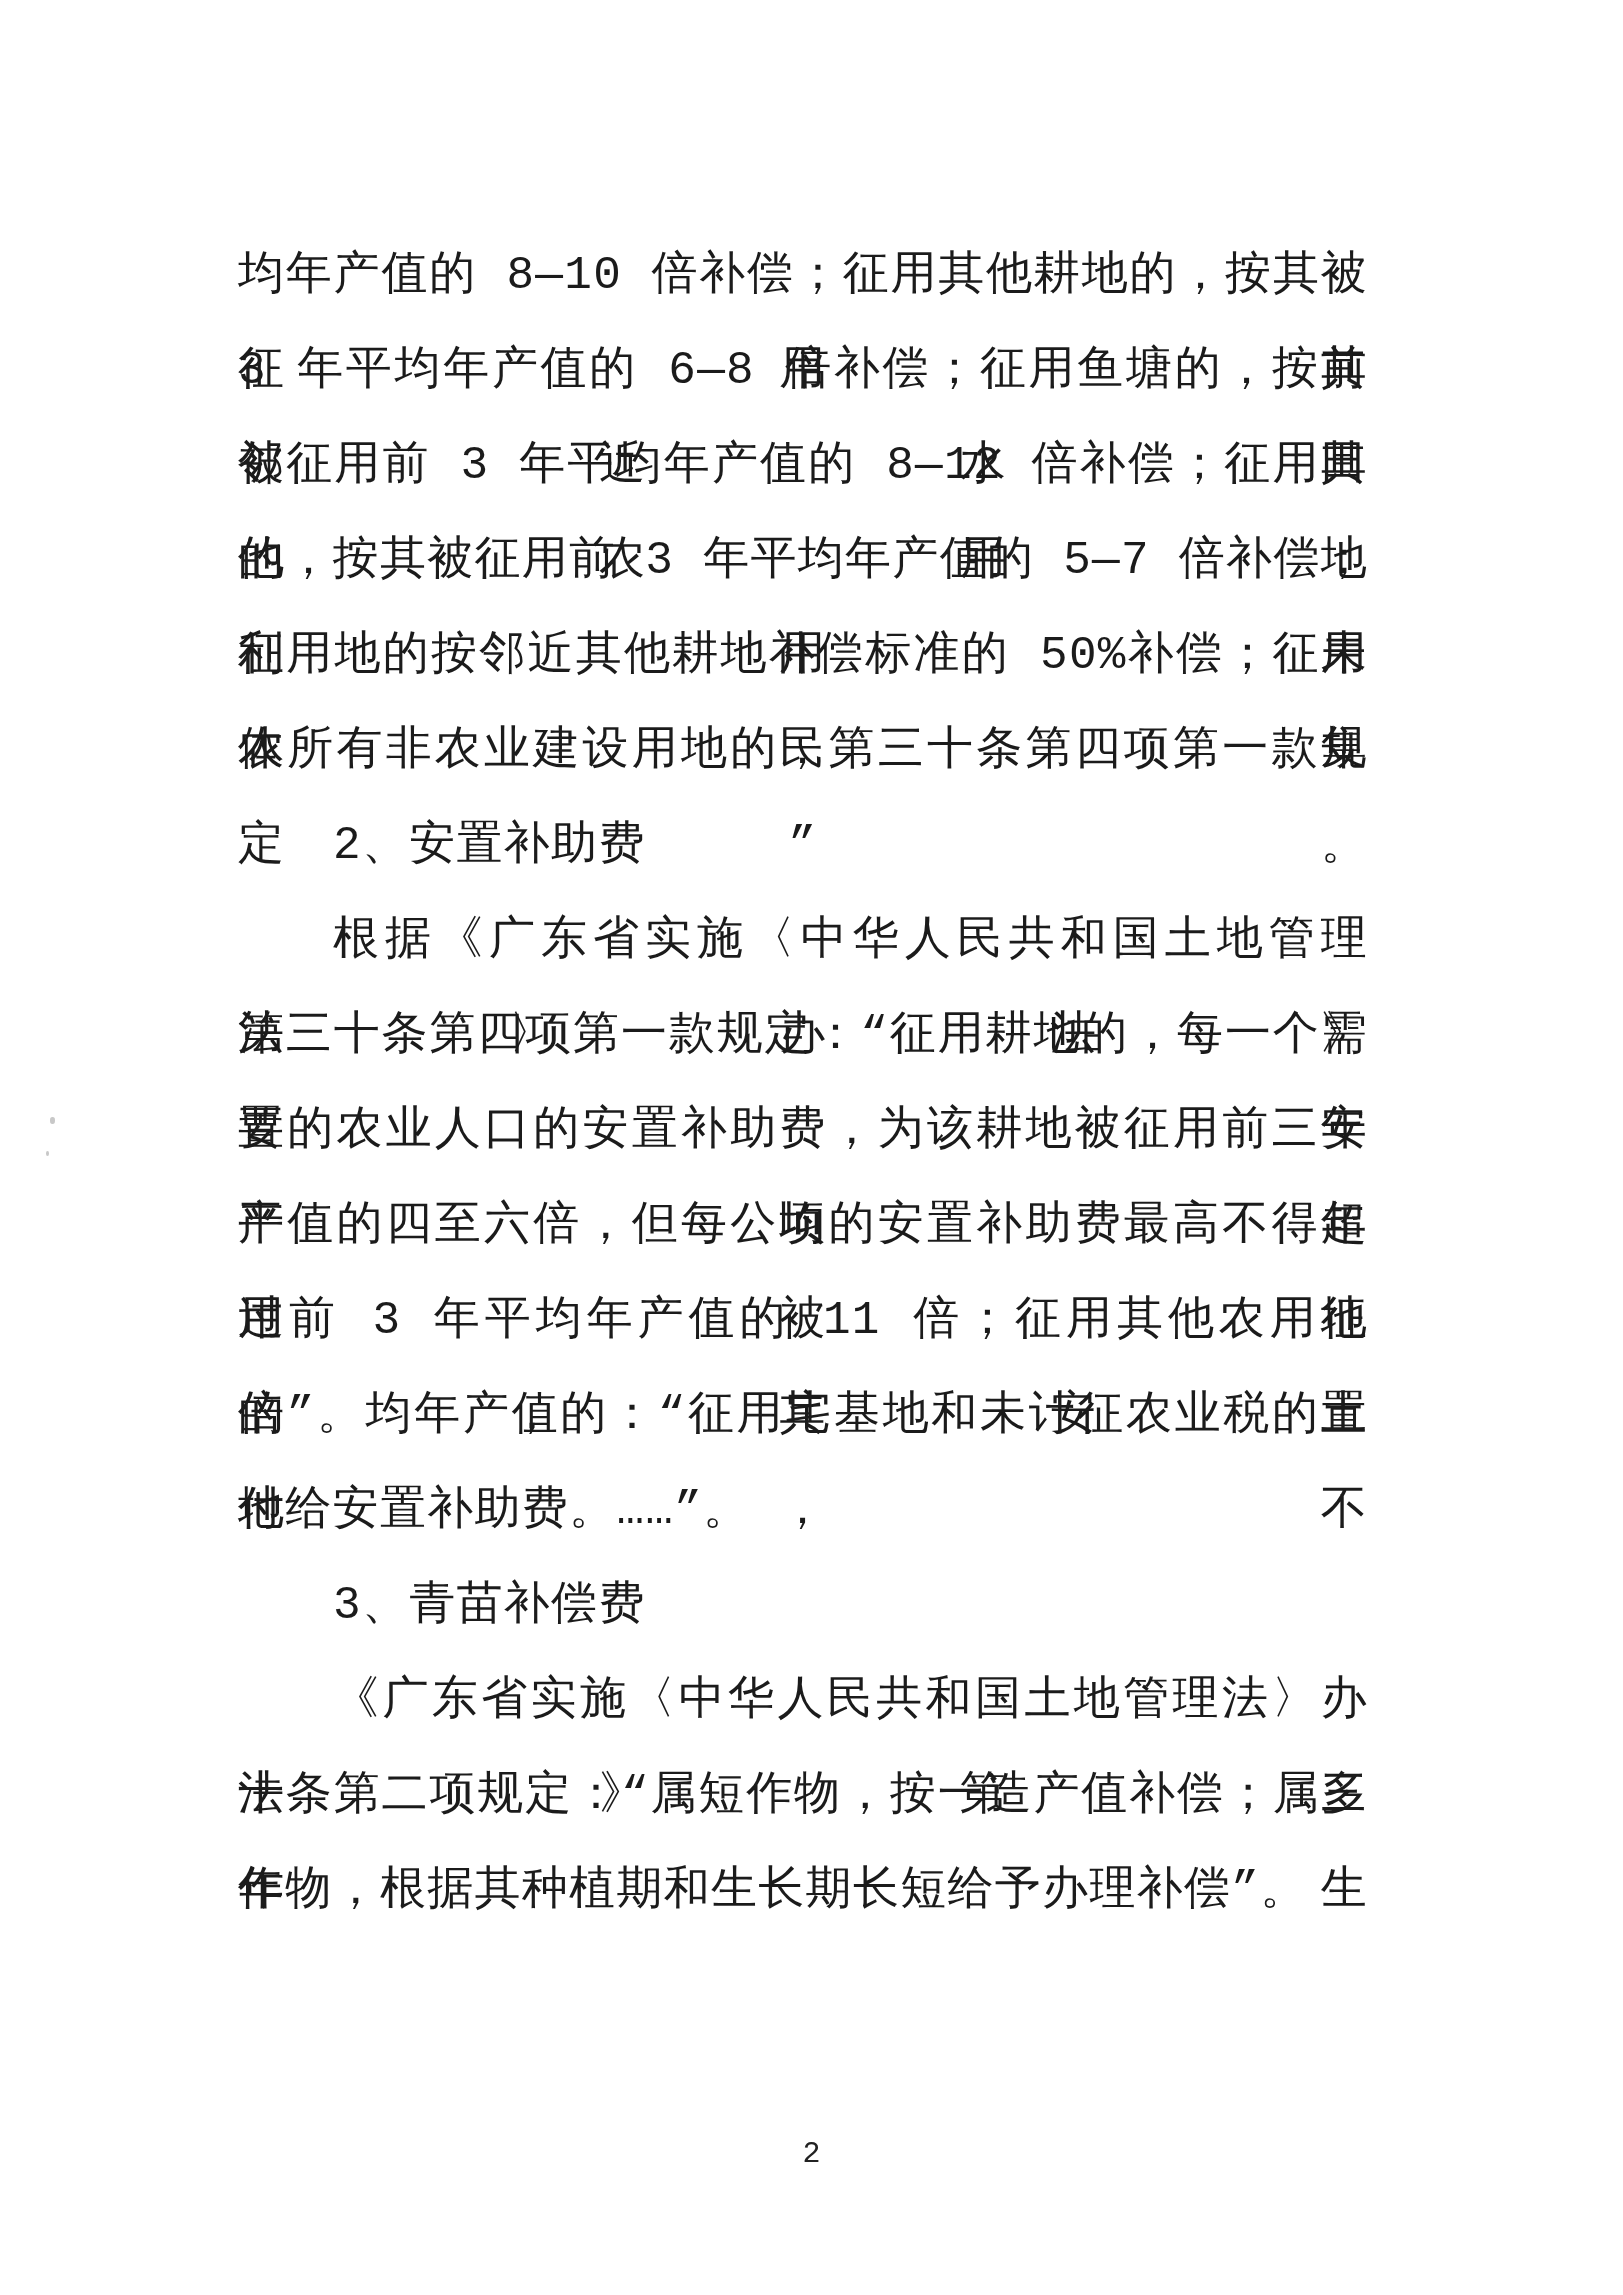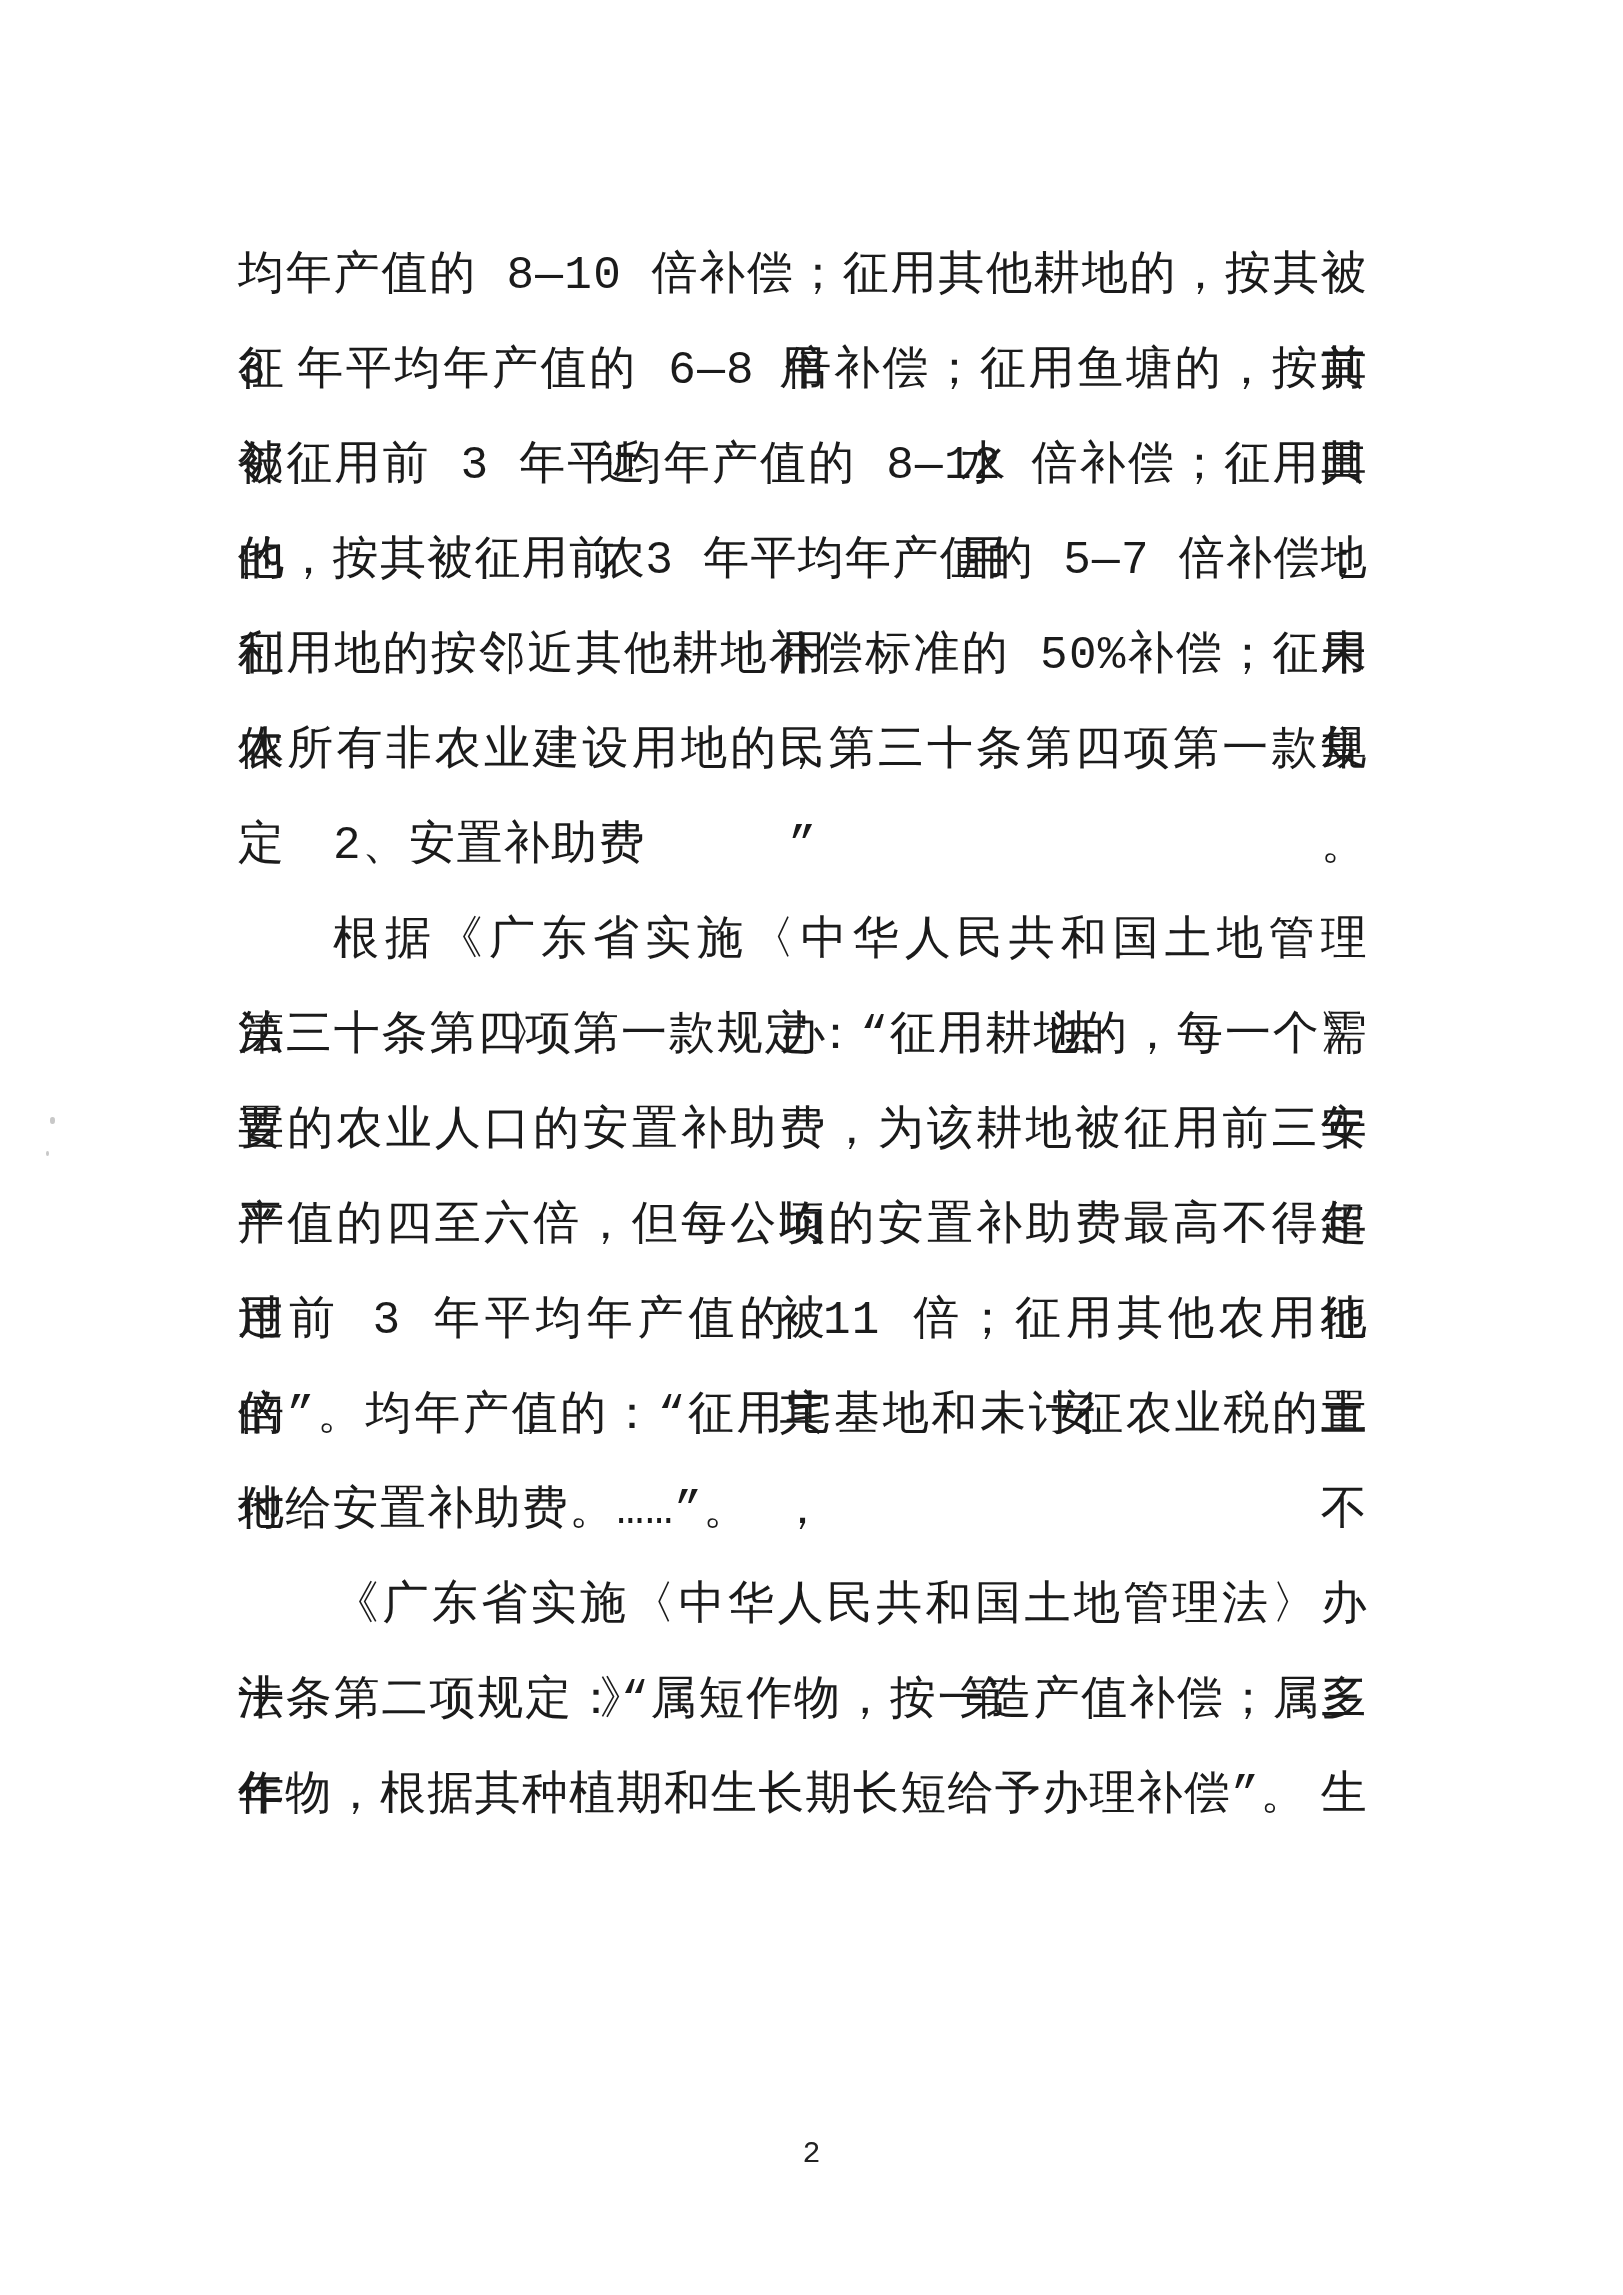--- a/index.html
+++ b/index.html
@@ -73,20 +73,21 @@
     <div class="line">利用地的按邻近其他耕地补偿标准的 50%补偿；征用农民集</div>
     <div class="line">体所有非农业建设用地的，第三十条第四项第一款规定”。</div>
     <div class="line indent end">2、安置补助费</div>
     <div class="line indent">根据《广东省实施〈中华人民共和国土地管理法〉办法》</div>
     <div class="line">第三十条第四项第一款规定：“征用耕地的，每一个需要安</div>
     <div class="line">置的农业人口的安置补助费，为该耕地被征用前三年平均年</div>
     <div class="line">产值的四至六倍，但每公顷的安置补助费最高不得超过被征</div>
     <div class="line">用前 3 年平均年产值的 11 倍；征用其他农用地的，其安置</div>
     <div class="line">倍”。均年产值的：“征用宅基地和未计征农业税的土地，不</div>
     <div class="line end">付给安置补助费。……”。</div>
+    <div class="line indent end">3、青苗补偿费</div>
     <div class="line indent">《广东省实施〈中华人民共和国土地管理法〉办法》第三</div>
     <div class="line">十条第二项规定：“属短作物，按一造产值补偿；属多年生</div>
     <div class="line end">作物，根据其种植期和生长期长短给予办理补偿”。</div>
   </div>
 
   <div class="page-number">2</div>
 
   <div class="speck speck-1"></div>
   <div class="speck speck-2"></div>
 

